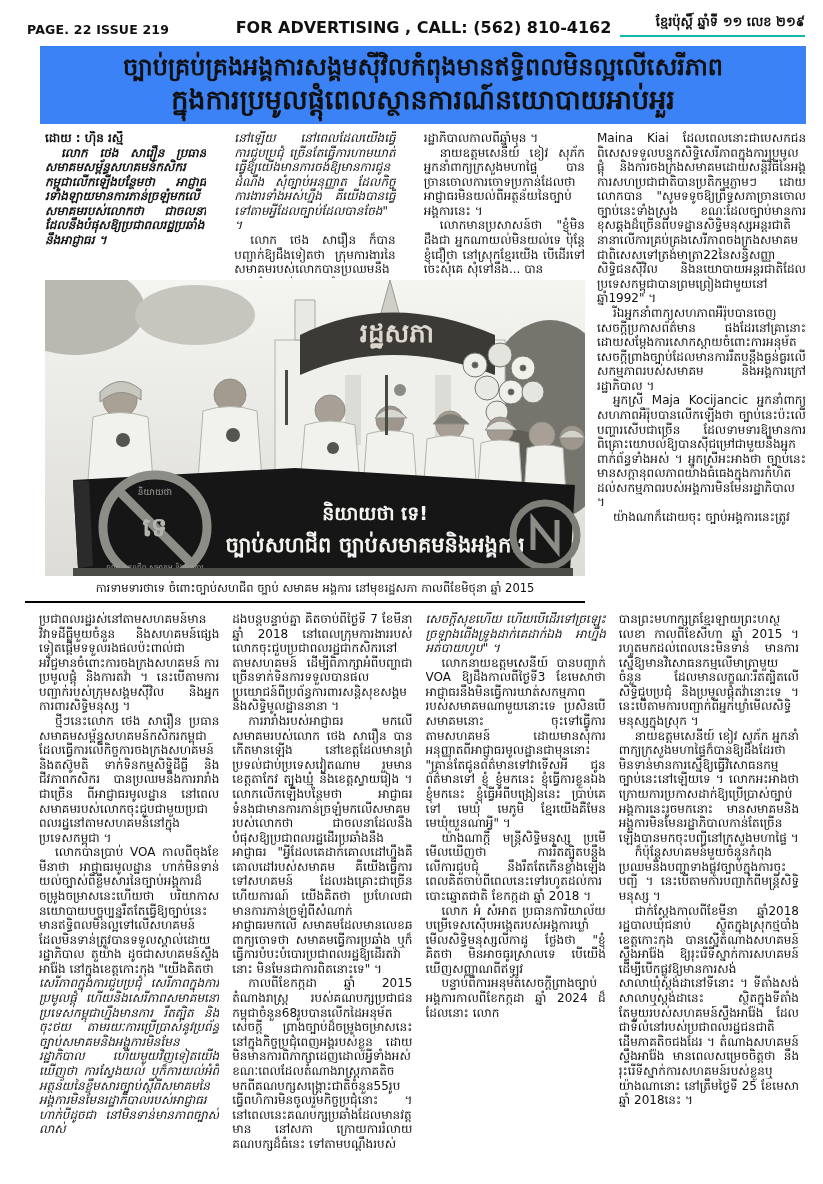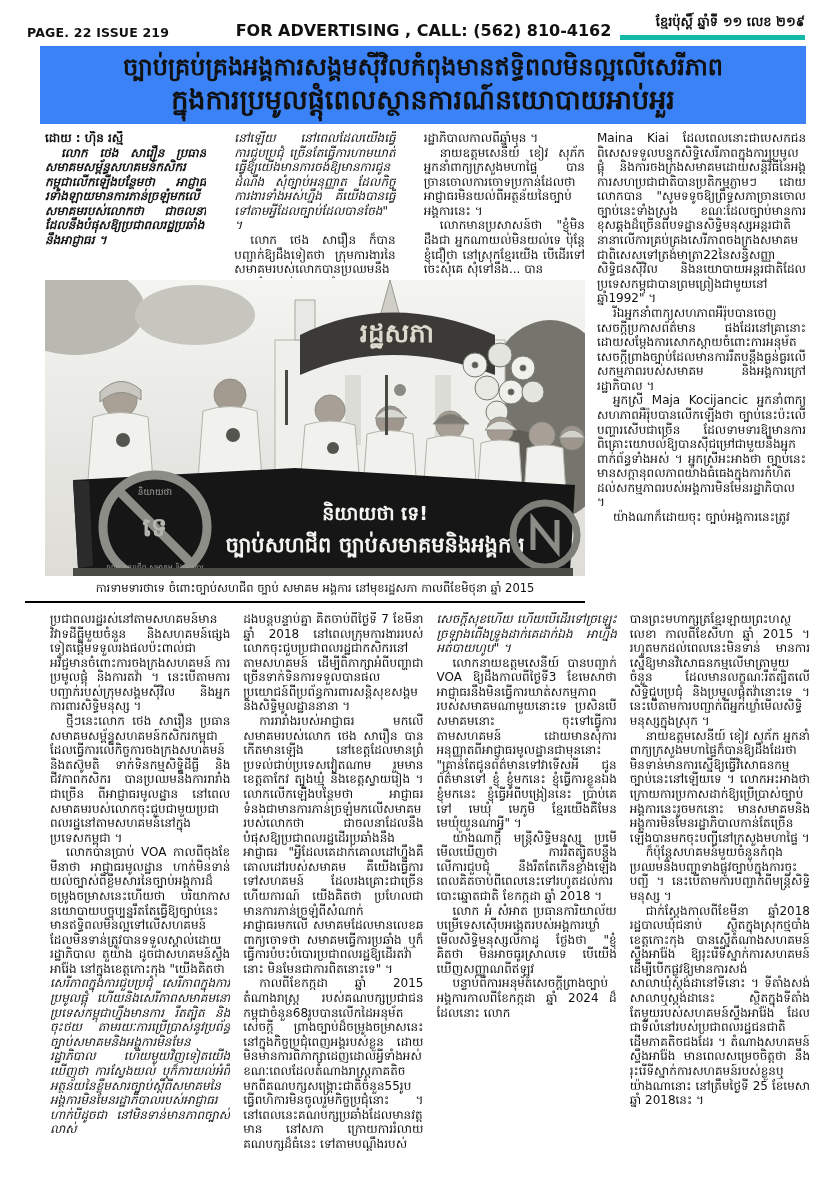--- a/index.html
+++ b/index.html
@@ -5,35 +5,35 @@
   html,body{margin:0;padding:0;}
   body{
     width:823px;height:1184px;position:relative;background:#ffffff;
     font-family:"DejaVu Sans","Liberation Sans",sans-serif;color:#111;
     overflow:hidden;
   }
   
   .header-row{position:absolute;top:13px;left:27px;width:778px;display:flex;align-items:flex-end;}
   .hdr-left{font-size:12.5px;font-weight:bold;letter-spacing:.2px;width:200px;}
   .hdr-center{font-size:16px;font-weight:bold;flex:1;text-align:center;}
-  .hdr-right{font-size:13px;font-weight:bold;width:185px;text-align:right;border-bottom:5px solid #14b8a6;padding-bottom:3px;}
+  .hdr-right{font-size:13px;font-weight:bold;width:185px;text-align:right;border-bottom:2px solid #14b8a6;padding-bottom:3px;}
   
   .headline-box{position:absolute;top:46px;left:40px;width:766px;height:78px;background:#3b82f6;text-align:center;}
   .headline-l1{font-size:24px;font-weight:bold;line-height:1.3;margin-top:6px;}
   .headline-l2{font-size:27px;font-weight:bold;line-height:1.25;}
   
   .news-col{font-size:12px;line-height:1.215;text-align:justify;overflow:hidden;}
   .news-col p{margin:0;text-indent:16px;}
   p.byline{font-weight:bold;text-indent:0;}
   p.lead{font-weight:bold;font-style:italic;text-indent:16px;}
   p.quote{font-style:italic;}
   .top-cols{position:absolute;top:131px;left:45px;width:540px;height:147px;display:flex;gap:28px;}
   .top-cols .news-col{flex:1;height:147px;}
   .right-col{position:absolute;top:131px;left:597px;width:209px;height:461px;}
-  .bottom-cols{position:absolute;top:612px;left:50px;width:760px;height:566px;display:flex;gap:13px;}
+  .bottom-cols{position:absolute;top:612px;left:39px;width:760px;height:566px;display:flex;gap:13px;}
   .bottom-cols .news-col{flex:1;height:566px;}
   
   .photo-wrap{position:absolute;top:280px;left:45px;width:540px;height:296px;background:#a3a3a3;}
   .photo-wrap svg{display:block;}
   .caption{position:absolute;top:581px;left:45px;width:540px;text-align:center;font-size:11.5px;}
   .caption-rule{position:absolute;top:601px;left:25px;width:560px;border-top:2px solid #000;}
 </style>
 </head>
 <body>
 

